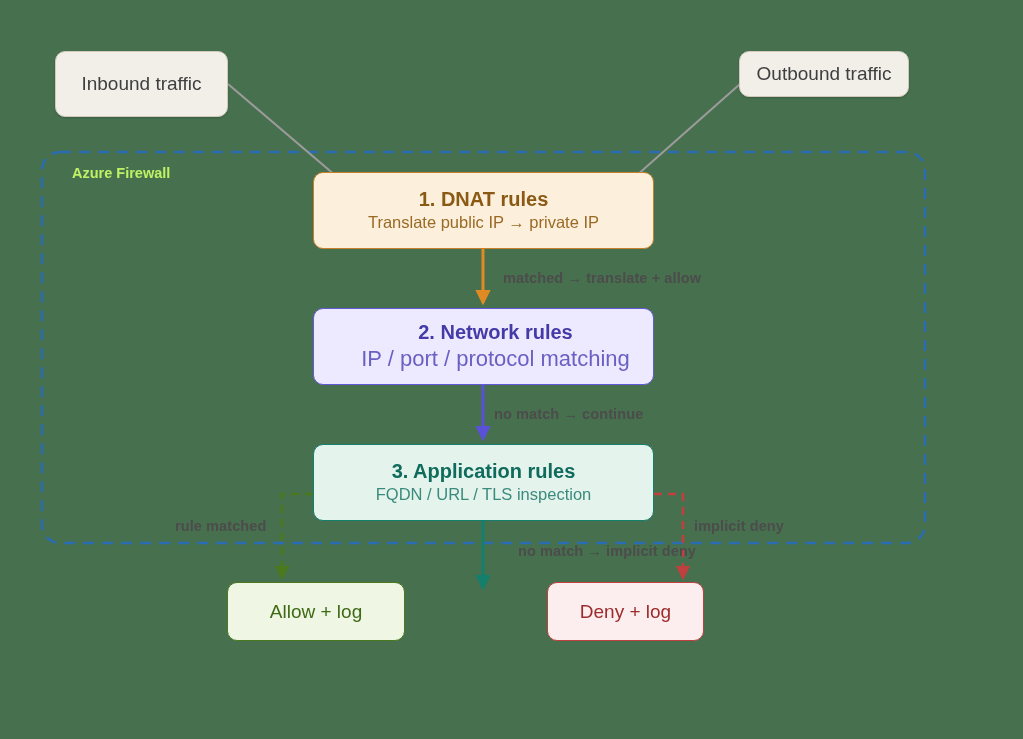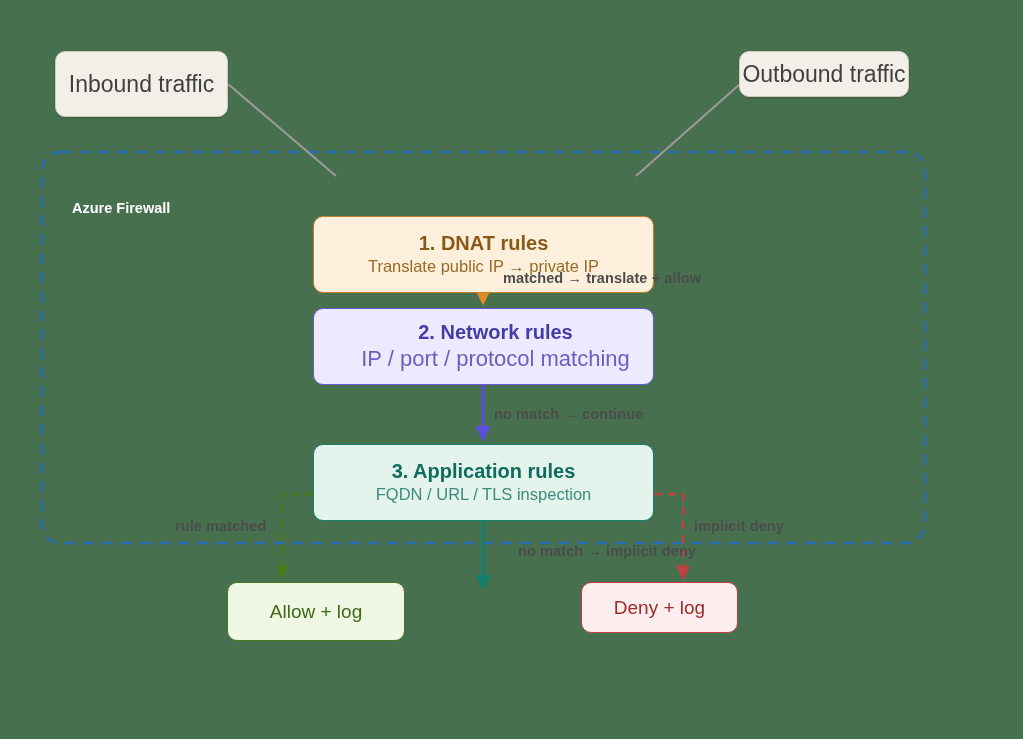--- a/index.html
+++ b/index.html
@@ -44,21 +44,21 @@
   .node .subtitle {
     font-weight: normal;
     line-height: 1.3;
   }
   
   .endpoint {
     background: #f2efe9;
     border: 1px solid #cfcabb;
     box-shadow: 0 1px 2px rgba(0,0,0,0.18);
     color: #3f3f3f;
-    font-size: 23px;
+    font-size: 19px;
   }
   
   .dnat {
     background: #fcf0dd;
     border: 1.6px solid #c87f2a;
     color: #8a5a14;
   }
   .dnat .title { font-size: 20px; color: #8a5a14; }
   .dnat .subtitle { font-size: 16.5px; color: #9a6a25; }
   
@@ -97,23 +97,22 @@
     font-size: 14.5px;
     font-weight: bold;
     color: #4c4c4c;
     white-space: nowrap;
     letter-spacing: 0.1px;
   }
   .group-label {
     position: absolute;
     font-size: 14.5px;
     font-weight: bold;
-    color: #ffffff;
+    color: #bef264;
     white-space: nowrap;
-    margin-top: 35px;
   }
 </style>
 </head>
 <body>
 
 <div id="stage">
 
   <svg class="layer" viewBox="0 0 1023 739">
     <defs>
       <marker id="arrow-orange" viewBox="0 0 10 10" refX="8.5" refY="5" markerWidth="5.2" markerHeight="5.2" orient="auto-start-reverse">
@@ -153,40 +152,40 @@
   <div class="group-label" style="left:72px; top:165px;">Azure Firewall</div>
 
   <div class="node endpoint" style="left:55px; top:51px; width:173px; height:66px;">
     <span class="title-plain">Inbound traffic</span>
   </div>
 
   <div class="node endpoint" style="left:739px; top:51px; width:170px; height:46px;">
     <span class="title-plain">Outbound traffic</span>
   </div>
 
-  <div class="node dnat" style="left:313px; top:172px; width:341px; height:77px;margin-top:44px;">
+  <div class="node dnat" style="left:313px; top:172px; width:341px; height:77px;">
     <span class="title">1. DNAT rules</span>
     <span class="subtitle">Translate public IP → private IP</span>
   </div>
 
   <div class="node network" style="left:313px; top:308px; width:341px; height:77px;">
     <span class="title">2. Network rules</span>
     <span class="subtitle">IP / port / protocol matching</span>
   </div>
 
   <div class="node application" style="left:313px; top:444px; width:341px; height:77px;">
     <span class="title">3. Application rules</span>
     <span class="subtitle">FQDN / URL / TLS inspection</span>
   </div>
 
   <div class="node allow" style="left:227px; top:582px; width:178px; height:59px;">
     <span class="title-plain">Allow + log</span>
   </div>
 
-  <div class="node deny" style="left:581px; top:582px; width:157px; height:51px;">
+  <div class="node deny" style="left:547px; top:582px; width:157px; height:59px;">
     <span class="title-plain">Deny + log</span>
   </div>
 
   <div class="edge-label" style="left:503px; top:270px;">matched → translate + allow</div>
 
   <div class="edge-label" style="left:494px; top:406px;">no match → continue</div>
 
   <div class="edge-label" style="left:175px; top:518px;">rule matched</div>
 
   <div class="edge-label" style="left:694px; top:518px;">implicit deny</div>

